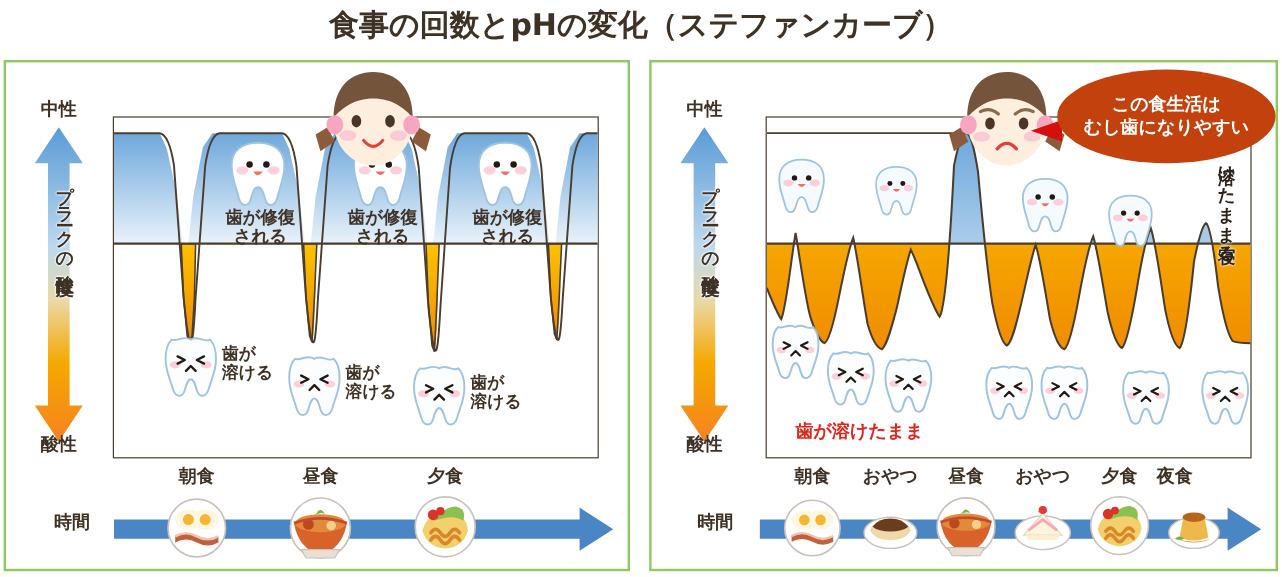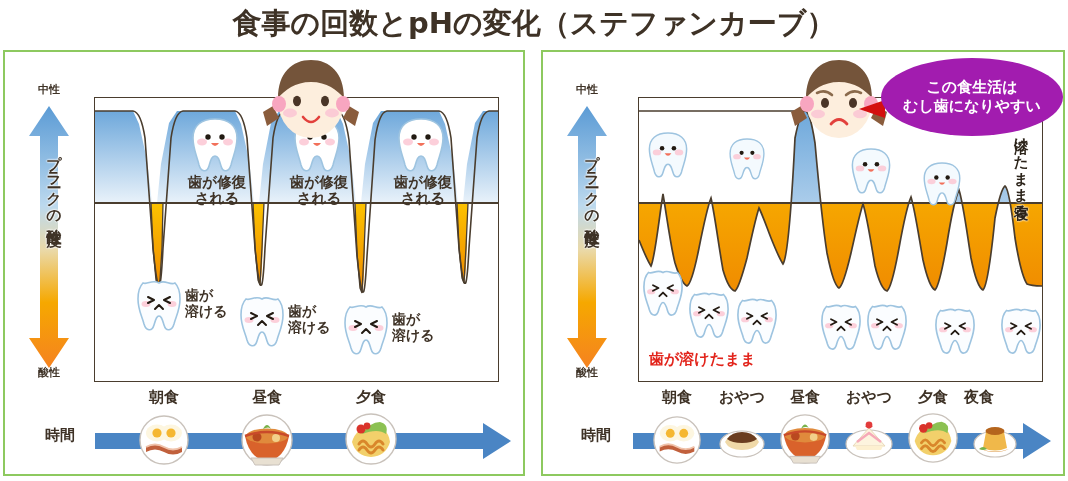--- a/index.html
+++ b/index.html
@@ -6,36 +6,36 @@
   body {
     width: 1068px; height: 481px;
     background: #ffffff;
     font-family: "DejaVu Sans", sans-serif;
     position: relative;
     overflow: hidden;
   }
   .title {
     position: absolute; top: 4px; left: 0; width: 1068px;
     text-align: center;
-    font-size: 29px; font-weight: bold; color: #3e3226;
+    font-size: 25px; font-weight: bold; color: #3e3226;
     letter-spacing: 0px;
   }
   .panel {
     position: absolute; top: 50px;
     border: 2px solid #8dc95f;
     background: #ffffff;
   }
   .panel-left  { left: 3px;   width: 522px; height: 426px; }
   .panel-right { left: 541px; width: 524px; height: 426px; }
 
   
   .ph-arrow-wrap { position: absolute; left: 18px; top: 30px; width: 52px; height: 310px; }
   .ph-top-label, .ph-bot-label {
     position: absolute; left: 0; width: 52px; text-align: center;
-    font-size: 11px; font-weight: bold; color: #3e3226;
+    font-size: 15px; font-weight: bold; color: #3e3226;
   }
   .ph-top-label { top: 0; }
   .ph-bot-label { bottom: 12px; }
   .ph-arrow {
     position: absolute; left: 6px; top: 24px; width: 40px; height: 262px;
   }
   .ph-arrow svg { display:block; }
   .ph-vtext {
     position: absolute; left: 14px; top: 62px;
     width: 24px;
@@ -78,21 +78,21 @@
     text-shadow: 0 0 2px #fff, 0 0 2px #fff;
   }
 
   
   .girl { position: absolute; }
   .girl svg { display: block; }
 
   
   .bubble {
     position: absolute;
-    background: #a21caf;
+    background: #c2410c;
     border-radius: 50%/50%;
     color: #ffffff;
     font-size: 15px; font-weight: bold;
     text-align: center; line-height: 1.25;
     display: flex; align-items: center; justify-content: center;
     white-space: pre-line;
   }
   .bubble-tail {
     position: absolute; width: 0; height: 0;
     border-top: 9px solid transparent;
@@ -596,21 +596,21 @@
         <ellipse cx="11" cy="26" rx="4.5" ry="3" fill="#fbc7d4" opacity="0.85"></ellipse>
         <ellipse cx="37" cy="26" rx="4.5" ry="3" fill="#fbc7d4" opacity="0.85"></ellipse>
         <path d="M13 19 L19 22 L13 25" fill="none" stroke="#221a12" stroke-width="2" stroke-linecap="round" stroke-linejoin="round"></path>
         <path d="M35 19 L29 22 L35 25" fill="none" stroke="#221a12" stroke-width="2" stroke-linecap="round" stroke-linejoin="round"></path>
         <path d="M20 31 L24 27 L28 31" fill="none" stroke="#221a12" stroke-width="2" stroke-linecap="round" stroke-linejoin="round"></path>
       </svg>
     </div>
 
     <div class="vnote" style="left:374px; top:30px;">溶けたまま寝る</div>
 
-    <div class="red-note" style="left:10px; top:252px;">歯が溶けたまま</div>
+    <div class="red-note" style="left:24px; top:252px;">歯が溶けたまま</div>
   </div>
 
   <div class="girl" style="left:242px; top:2px;">
     <svg width="108" height="88" viewBox="0 0 108 88">
       <path d="M16 52 L6 58 L10 72 L22 64 Z" fill="#8a5c3c"></path>
       <path d="M92 52 L102 58 L98 72 L86 64 Z" fill="#8a5c3c"></path>
       <ellipse cx="54" cy="47" rx="33" ry="37" fill="#fdeedd"></ellipse>
       <path d="M21 44 C21 19 35 6 54 6 C73 6 87 19 87 44 C80 36 70 28 54 28 C38 28 28 36 21 44 Z" fill="#74543a"></path>
       <ellipse cx="22" cy="50" rx="7" ry="8" fill="#f8a6c0"></ellipse>
       <ellipse cx="86" cy="50" rx="7" ry="8" fill="#f8a6c0"></ellipse>

